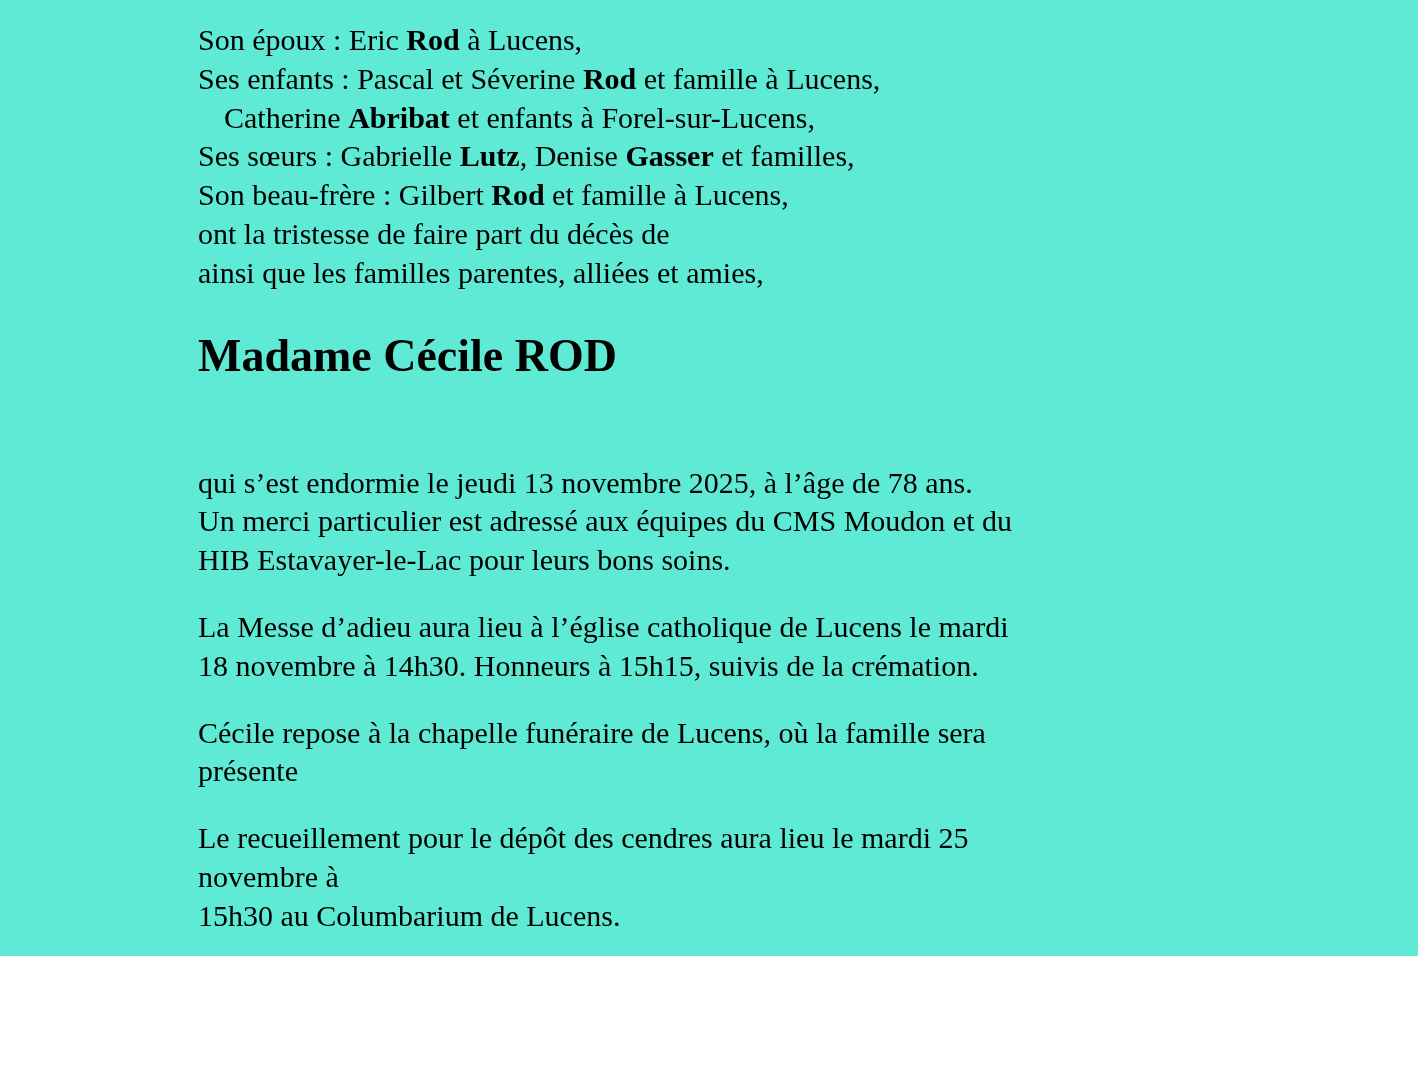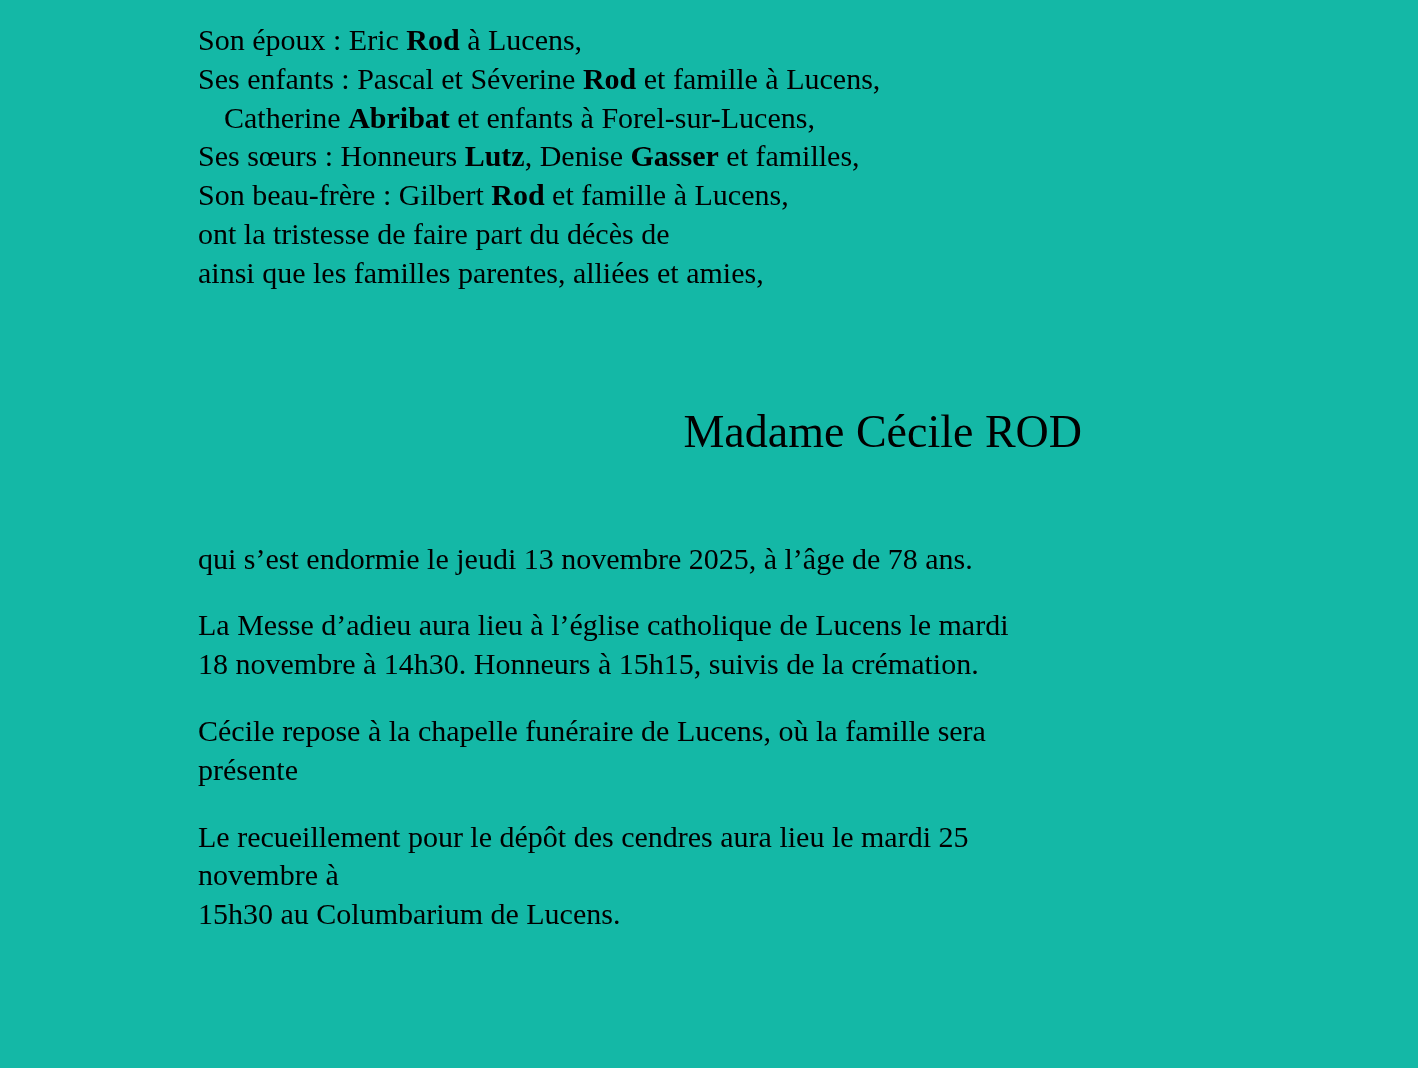--- a/index.html
+++ b/index.html
@@ -6,68 +6,70 @@
   html, body {
     width: 1418px;
     height: 1068px;
     background: #ffffff;
     overflow: hidden;
     font-family: "Liberation Serif", "DejaVu Serif", serif;
     color: #000000;
   }
   .page {
     width: 1418px;
-    height: 1068px;
-    background: #14b8a6;
+    height: 956px;
+    background: #5eead4;
   }
   .content {
     padding-top: 21px;
     padding-left: 198px;
     width: 1082px;
   }
   .line {
     font-size: 30px;
     line-height: 38.8px;
     white-space: pre-wrap;
   }
   .line.indent {
     padding-left: 26px;
   }
   .bold {
     font-weight: bold;
   }
   .title {
     font-size: 46px;
-    font-weight: normal;
+    font-weight: bold;
     line-height: 60px;
-    text-align: right;
-    margin-top: 109px;
+    text-align: left;
+    margin-top: 33px;
   }
   .body-paragraphs { margin-top: 78px; }
   .paragraph { margin-top: 28px; }
   .paragraph:first-child { margin-top: 8px; }
 </style>
 </head>
 <body>
 
 <div class="page">
   <div class="content">
     <div class="intro">
         <div class="line"><span>Son époux : Eric </span><span class="bold">Rod</span><span> à Lucens,</span></div>
         <div class="line"><span>Ses enfants : Pascal et Séverine </span><span class="bold">Rod</span><span> et famille à Lucens,</span></div>
         <div class="line indent"><span>Catherine </span><span class="bold">Abribat</span><span> et enfants à Forel-sur-Lucens,</span></div>
-        <div class="line"><span>Ses sœurs : Honneurs </span><span class="bold">Lutz</span><span>, Denise </span><span class="bold">Gasser</span><span> et familles,</span></div>
+        <div class="line"><span>Ses sœurs : Gabrielle </span><span class="bold">Lutz</span><span>, Denise </span><span class="bold">Gasser</span><span> et familles,</span></div>
         <div class="line"><span>Son beau-frère : Gilbert </span><span class="bold">Rod</span><span> et famille à Lucens,</span></div>
         <div class="line"><span>ont la tristesse de faire part du décès de</span></div>
         <div class="line"><span>ainsi que les familles parentes, alliées et amies,</span></div>
       </div>
     <div class="title">Madame Cécile ROD</div>
     <div class="body-paragraphs">
         <div class="paragraph">
           <div class="line"><span>qui s’est endormie le jeudi 13 novembre 2025, à l’âge de 78 ans.</span></div>
+          <div class="line"><span>Un merci particulier est adressé aux équipes du CMS Moudon et du</span></div>
+          <div class="line"><span>HIB Estavayer-le-Lac pour leurs bons soins.</span></div>
         </div>
         <div class="paragraph">
           <div class="line"><span>La Messe d’adieu aura lieu à l’église catholique de Lucens le mardi</span></div>
           <div class="line"><span>18 novembre à 14h30. Honneurs à 15h15, suivis de la crémation.</span></div>
         </div>
         <div class="paragraph">
           <div class="line"><span>Cécile repose à la chapelle funéraire de Lucens, où la famille sera présente</span></div>
         </div>
         <div class="paragraph">
           <div class="line"><span>Le recueillement pour le dépôt des cendres aura lieu le mardi 25 novembre à</span></div>

